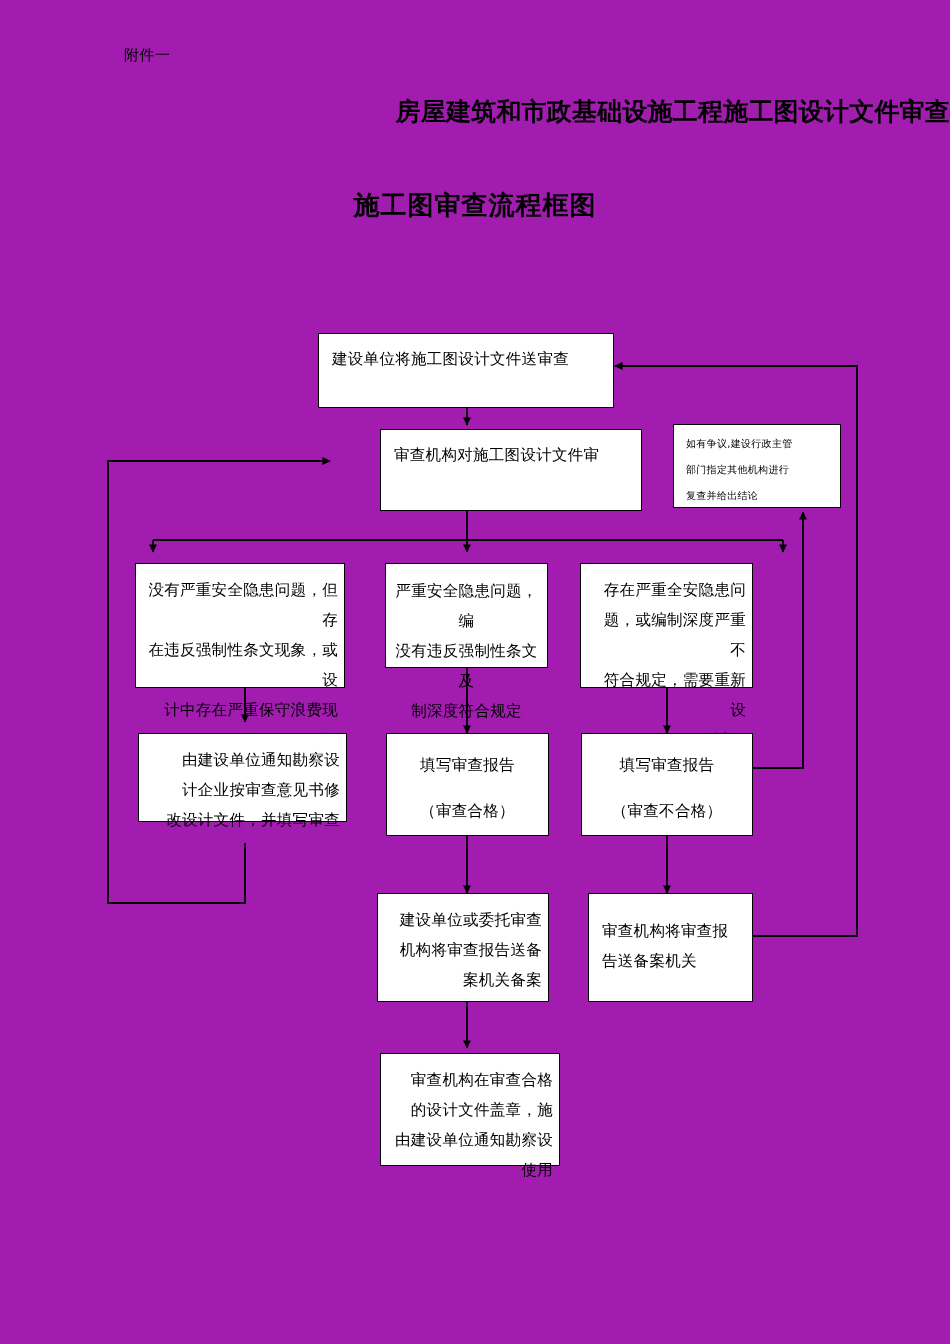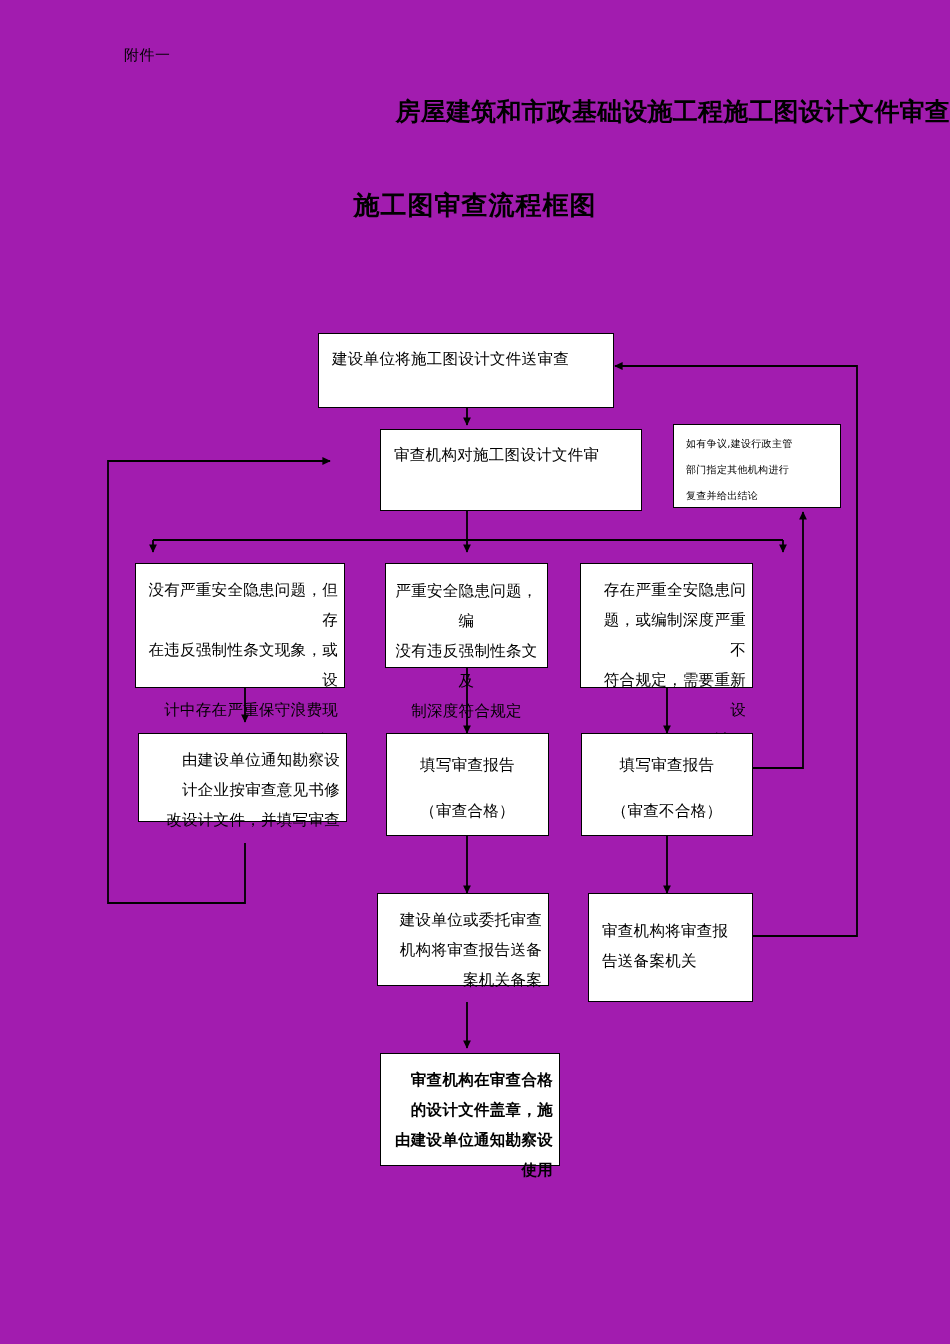--- a/index.html
+++ b/index.html
@@ -169,31 +169,31 @@
   <div class="node report" style="left:386px; top:733px; width:163px; height:103px;">
     <span class="l1">填写审查报告</span>
     <span class="l2">（审查合格）</span>
   </div>
 
   <div class="node report" style="left:581px; top:733px; width:172px; height:103px;">
     <span class="l1">填写审查报告</span>
     <span class="l2">（审查不合格）</span>
   </div>
 
-  <div class="node pad-l2" style="left:377px; top:893px; width:172px; height:93px;">
+  <div class="node pad-l2" style="left:377px; top:893px; width:172px; height:109px;">
     <span class="txt">建设单位或委托审查</span>
     <span class="txt">机构将审查报告送备</span>
     <span class="txt">案机关备案</span>
   </div>
 
   <div class="node pad-l" style="left:588px; top:893px; width:165px; height:109px; padding-top:22px;">
     <span class="txt">审查机构将审查报</span>
     <span class="txt">告送备案机关</span>
   </div>
 
-  <div class="node pad-l2" style="left:380px; top:1053px; width:180px; height:113px;font-weight:bold;">
+  <div class="node pad-l2" style="left:380px; top:1053px; width:180px; height:113px;">
     <span class="txt">审查机构在审查合格</span>
     <span class="txt">的设计文件盖章，施</span>
     <span class="txt">由建设单位通知勘察设</span>
     <span class="txt">使用</span>
   </div>
 
 </div>
 
 </body></html>

